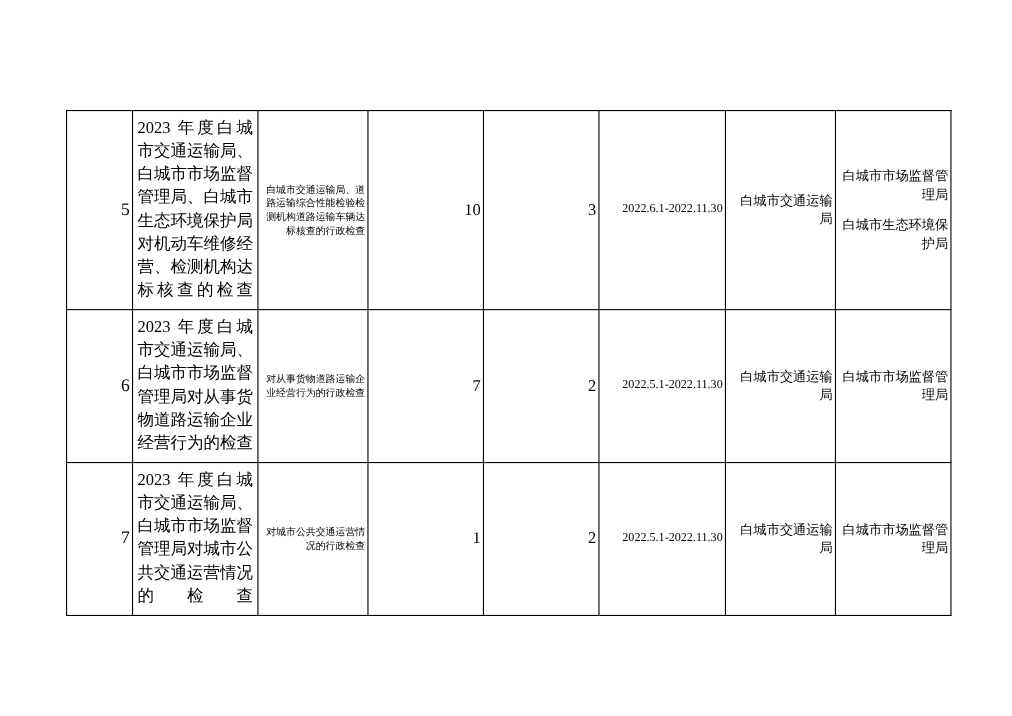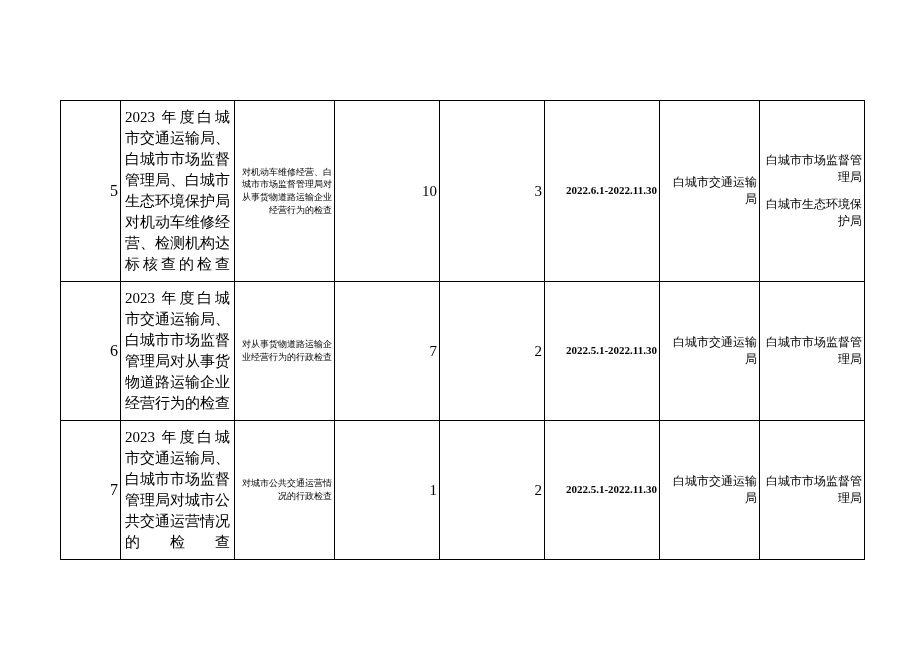--- a/index.html
+++ b/index.html
@@ -27,41 +27,41 @@
       padding: 6px 2px;
       line-height: 1.4;
       color: #000000;
       word-break: break-all;
     }
     .col-num    { width: 55px;  font-size: 16px; }
     .col-name   { width: 105px; font-size: 15px; text-align: justify; text-align-last: justify; padding: 6px 4px; }
     .col-item   { width: 95px;  font-size: 9px; }
     .col-n1     { width: 100px; font-size: 15px; border-radius: 21px; }
     .col-n2     { width: 100px; font-size: 15px; }
-    .col-date   { width: 110px; font-size: 11px; font-weight: bold; }
+    .col-date   { width: 110px; font-size: 11px; }
     .col-dept   { width: 95px;  font-size: 12px; }
     .col-coop   { width: 100px; font-size: 12px; }
     .stack {
       display: flex;
       flex-direction: column;
       gap: 10px;
       align-items: center;
       justify-content: center;
     }
   </style>
 </head>
 <body>
 
 <div class="page">
   <table>
     <tbody>
       <tr>
         <td class="col-num">5</td>
         <td class="col-name">2023 年度白城市交通运输局、白城市市场监督管理局、白城市生态环境保护局对机动车维修经营、检测机构达标核查的检查</td>
-        <td class="col-item">对机动车维修经营、白城市市场监督管理局对从事货物道路运输企业经营行为的检查</td>
+        <td class="col-item">白城市交通运输局、道路运输综合性能检验检测机构道路运输车辆达标核查的行政检查</td>
         <td class="col-n1">10</td>
         <td class="col-n2">3</td>
         <td class="col-date">2022.6.1-2022.11.30</td>
         <td class="col-dept">白城市交通运输局</td>
         <td class="col-coop">
           <div class="stack">
             <div>白城市市场监督管理局</div>
             <div>白城市生态环境保护局</div>
           </div>
         </td>

